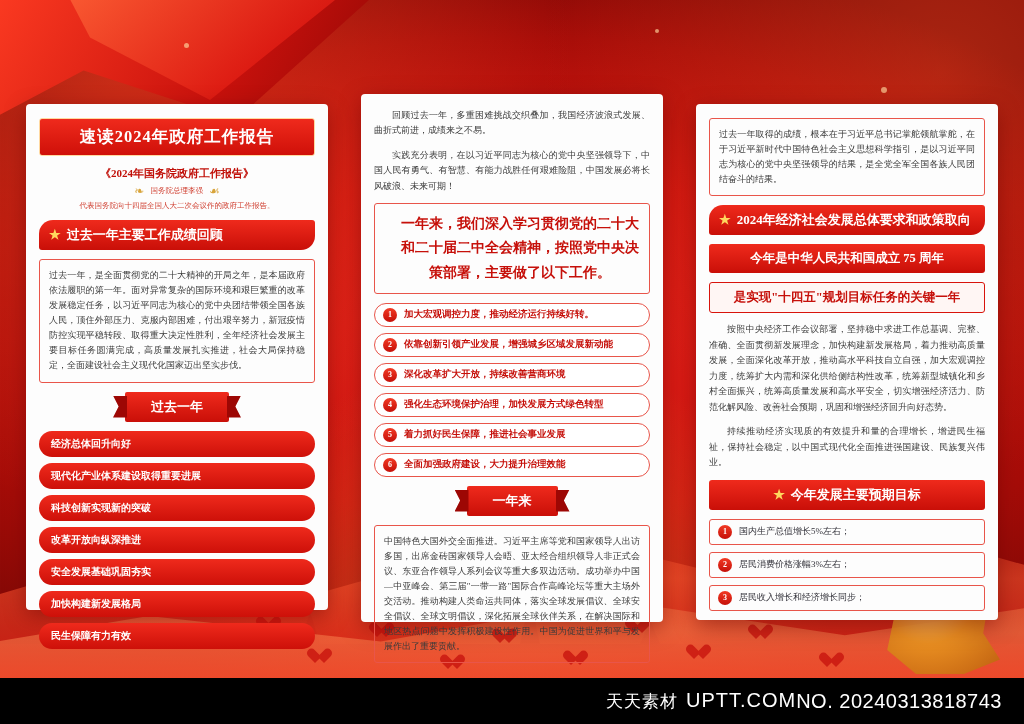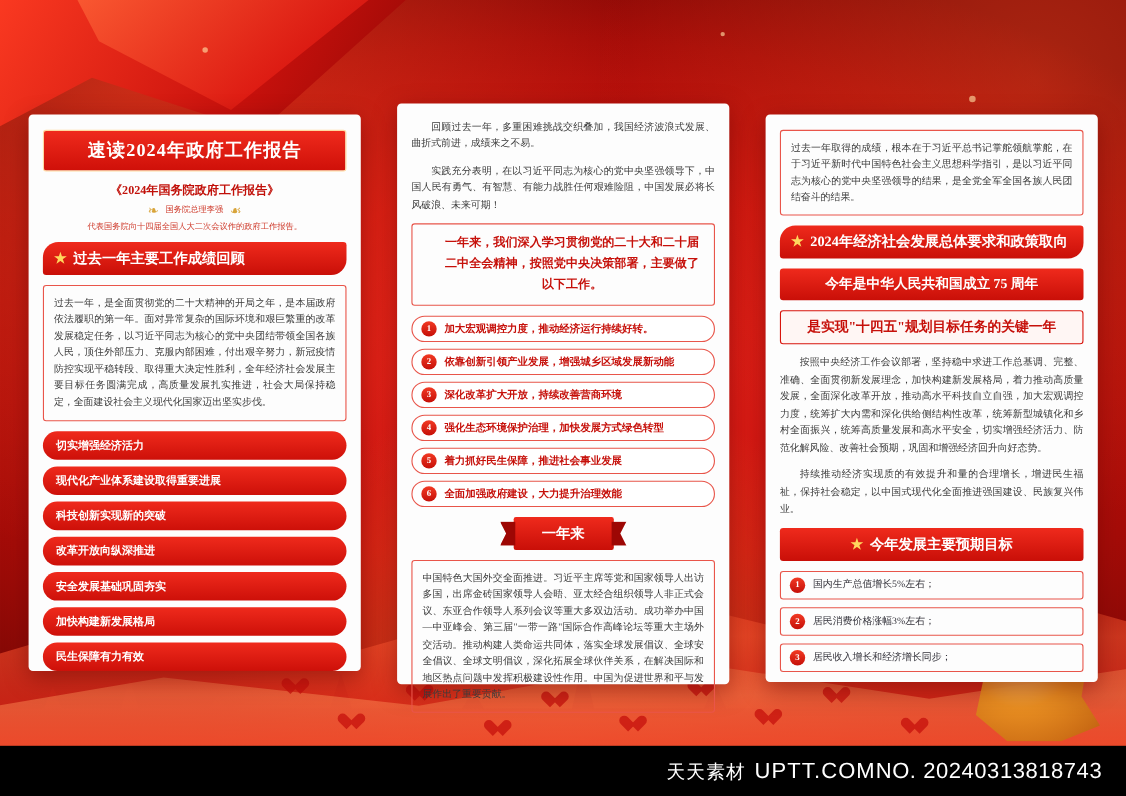--- a/index.html
+++ b/index.html
@@ -139,21 +139,21 @@
   
   .body-box {
     border: 1.2px solid #e9554a; border-radius: 3px;
     padding: 8px 9px; color: #3a3a3a; font-size: 9px; line-height: 1.68;
     text-align: justify;
   }
   .plain-para {
     color: #3a3a3a; font-size: 9px; line-height: 1.72; text-align: justify;
     text-indent: 18px;
   }
-  .plain-para.red { color: #c6100a; font-weight: bold; text-align: center; text-indent: 0; font-size: 11px; margin-left: 16px; }
+  .plain-para.red { color: #c6100a; font-weight: bold; text-align: center; text-indent: 0; font-size: 14px; margin-left: 16px; }
 
   
   .num-list { display: flex; flex-direction: column; gap: 6px; }
   .num-item {
     display: flex; align-items: center; gap: 7px;
     border: 1.2px solid #e8554a; border-radius: 13px;
     padding: 4px 8px; font-size: 9.5px; color: #c6100a; font-weight: bold;
     background: #fff;
   }
   .num-badge {
@@ -236,23 +236,24 @@
         <div class="subtitle-3">代表国务院向十四届全国人大二次会议作的政府工作报告。</div>
       </div>
 
       <div class="sec-head">
         <span class="star">★</span>
         <span>过去一年主要工作成绩回顾</span>
       </div>
 
       <div class="body-box">过去一年，是全面贯彻党的二十大精神的开局之年，是本届政府依法履职的第一年。面对异常复杂的国际环境和艰巨繁重的改革发展稳定任务，以习近平同志为核心的党中央团结带领全国各族人民，顶住外部压力、克服内部困难，付出艰辛努力，新冠疫情防控实现平稳转段、取得重大决定性胜利，全年经济社会发展主要目标任务圆满完成，高质量发展扎实推进，社会大局保持稳定，全面建设社会主义现代化国家迈出坚实步伐。</div>
 
+      <div class="ribbon-label">过去一年</div>
 
       <div class="bar-list">
-        <div class="bar-item">切实增强经济活力</div>
+        <div class="bar-item">经济总体回升向好</div>
         <div class="bar-item">现代化产业体系建设取得重要进展</div>
         <div class="bar-item">科技创新实现新的突破</div>
         <div class="bar-item">改革开放向纵深推进</div>
         <div class="bar-item">安全发展基础巩固夯实</div>
         <div class="bar-item">加快构建新发展格局</div>
         <div class="bar-item">民生保障有力有效</div>
       </div>
     </div>
 
     <div class="col col-mid">

